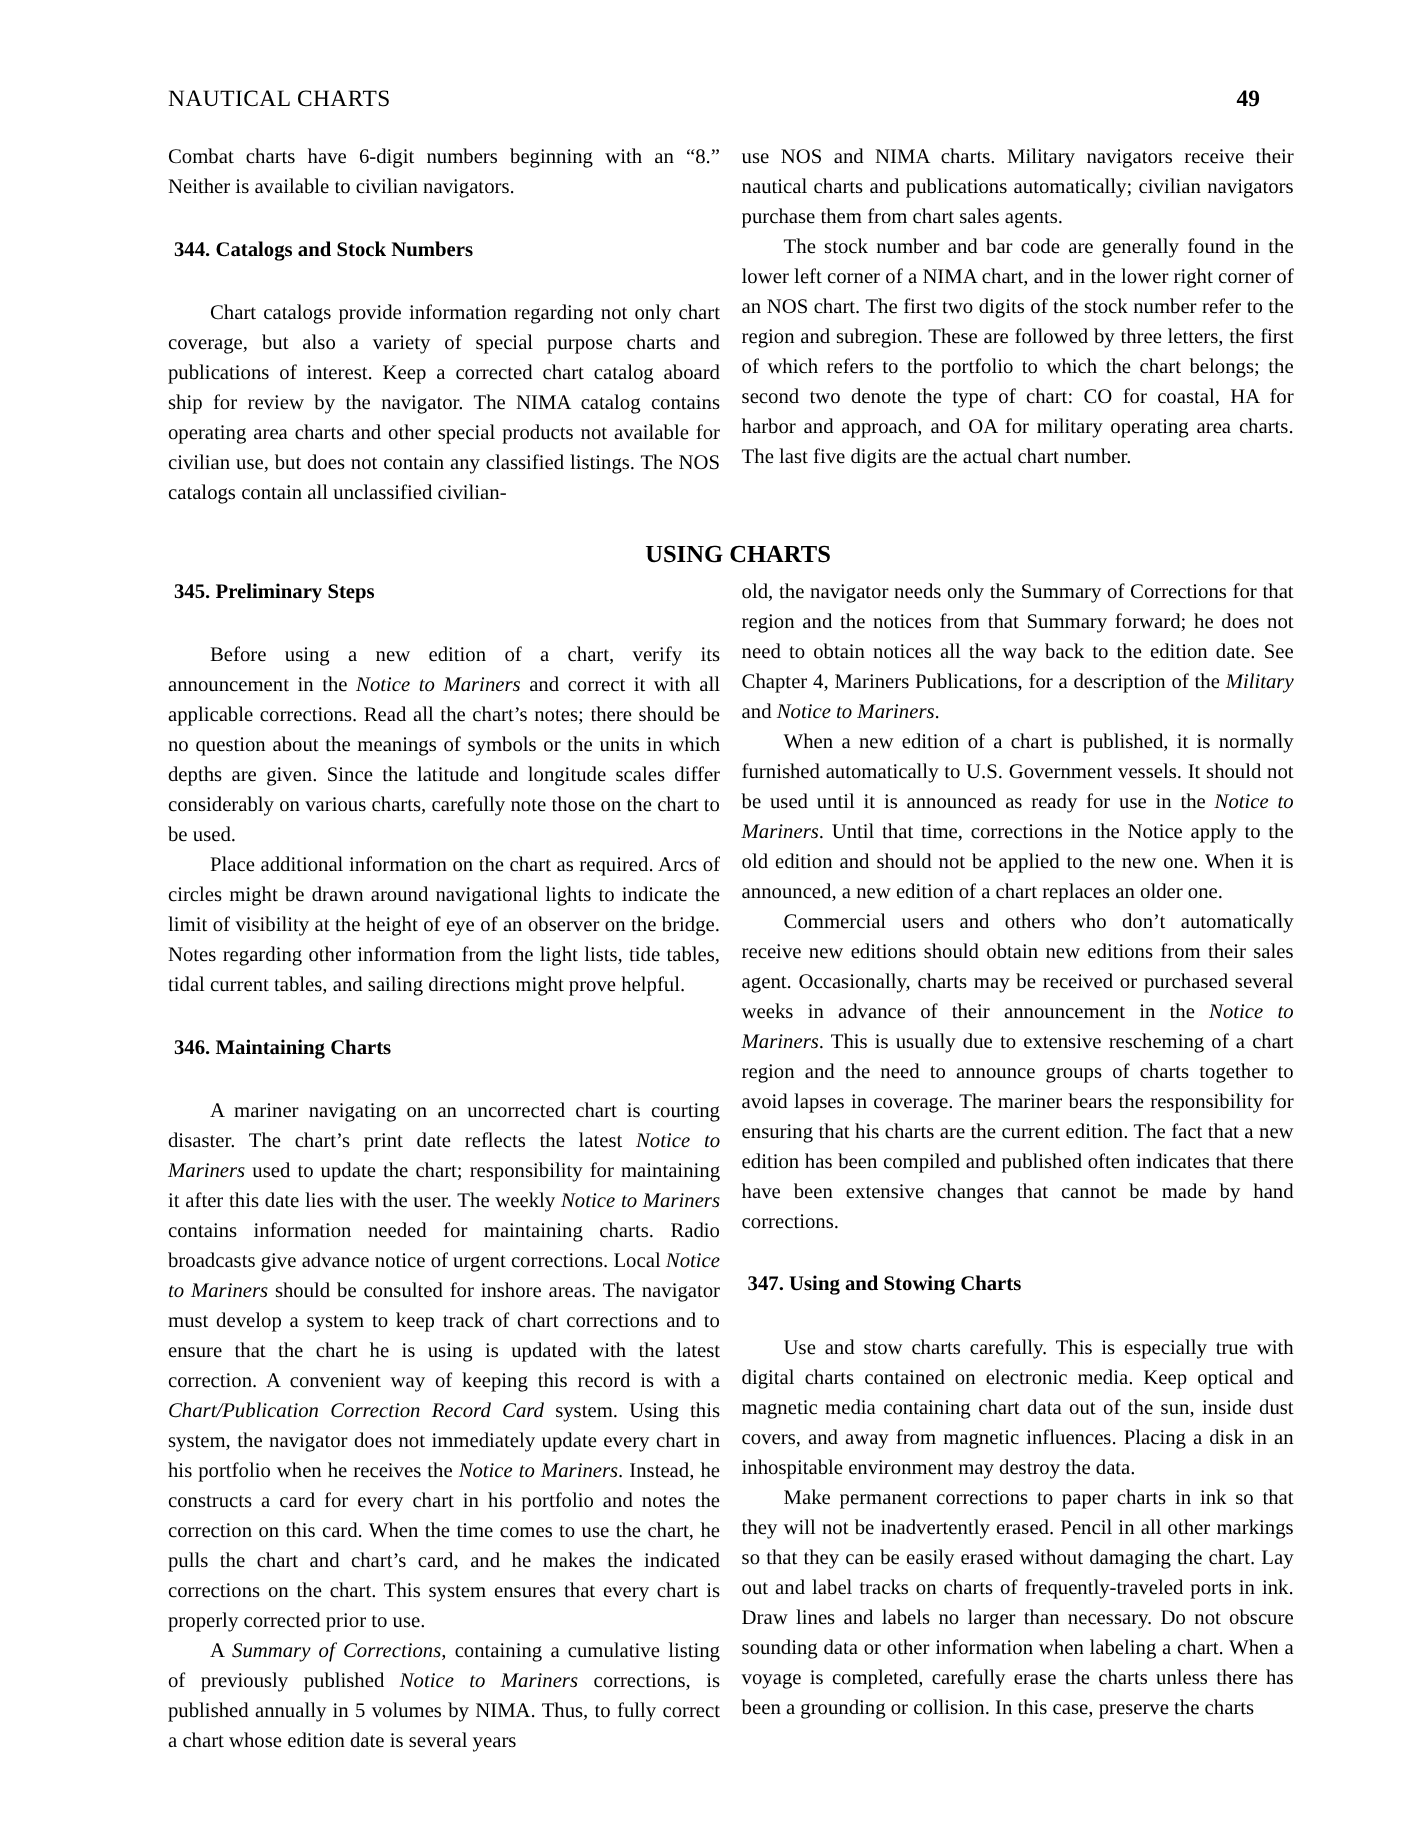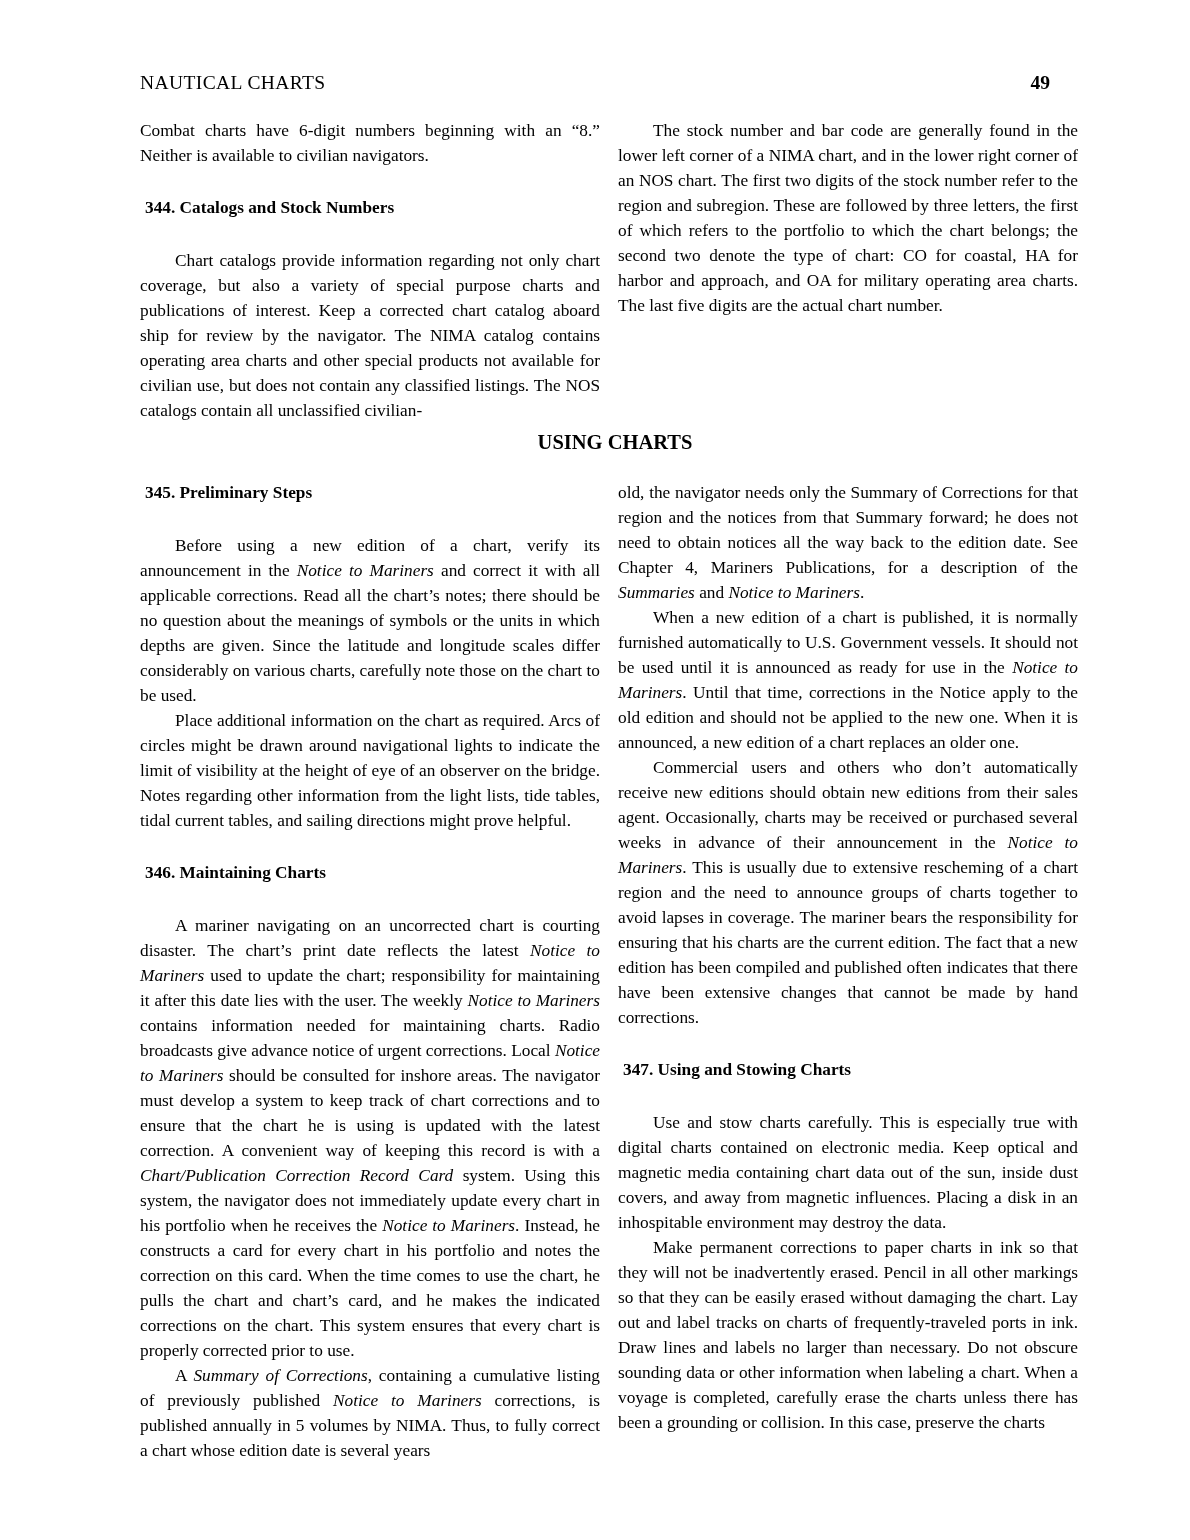--- a/index.html
+++ b/index.html
@@ -52,21 +52,21 @@
   .para.indent { text-indent: 35px; }
   .col-heading {
     margin: 27px 0 28px 5px;
     font-size: 17.3px;
     line-height: 25px;
     font-weight: bold;
   }
   .col-heading.first { margin-top: 0; }
   .section-title {
     position: absolute;
-    top: 428px;
+    top: 448px;
     left: 140px;
     width: 950px;
     text-align: center;
     font-size: 20.5px;
     font-weight: bold;
     line-height: 28px;
   }
   i { font-style: italic; }
 </style>
 </head>
@@ -79,37 +79,38 @@
     <div class="page-number">49</div>
   </div>
 
   <div class="cols cols-top">
     <div class="col">
       <p class="para"><span>Combat charts have 6-digit numbers beginning with an “8.” Neither is available to civilian navigators.</span></p>
       <h3 class="col-heading">344. Catalogs and Stock Numbers</h3>
       <p class="para indent"><span>Chart catalogs provide information regarding not only chart coverage, but also a variety of special purpose charts and publications of interest. Keep a corrected chart catalog aboard ship for review by the navigator. The NIMA catalog contains operating area charts and other special products not available for civilian use, but does not contain any classified listings. The NOS catalogs contain all unclassified civilian-</span></p>
     </div>
     <div class="col">
+      <p class="para"><span>use NOS and NIMA charts. Military navigators receive their nautical charts and publications automatically; civilian navigators purchase them from chart sales agents.</span></p>
       <p class="para indent"><span>The stock number and bar code are generally found in the lower left corner of a NIMA chart, and in the lower right corner of an NOS chart. The first two digits of the stock number refer to the region and subregion. These are followed by three letters, the first of which refers to the portfolio to which the chart belongs; the second two denote the type of chart: CO for coastal, HA for harbor and approach, and OA for military operating area charts. The last five digits are the actual chart number.</span></p>
     </div>
   </div>
 
   <div class="section-title">USING CHARTS</div>
 
   <div class="cols cols-bottom">
     <div class="col">
       <h3 class="col-heading first">345. Preliminary Steps</h3>
       <p class="para indent"><span>Before using a new edition of a chart, verify its announcement in the </span><i>Notice to Mariners</i><span> and correct it with all applicable corrections. Read all the chart’s notes; there should be no question about the meanings of symbols or the units in which depths are given. Since the latitude and longitude scales differ considerably on various charts, carefully note those on the chart to be used.</span></p>
       <p class="para indent"><span>Place additional information on the chart as required. Arcs of circles might be drawn around navigational lights to indicate the limit of visibility at the height of eye of an observer on the bridge. Notes regarding other information from the light lists, tide tables, tidal current tables, and sailing directions might prove helpful.</span></p>
       <h3 class="col-heading">346. Maintaining Charts</h3>
       <p class="para indent"><span>A mariner navigating on an uncorrected chart is courting disaster. The chart’s print date reflects the latest </span><i>Notice to Mariners</i><span> used to update the chart; responsibility for maintaining it after this date lies with the user. The weekly </span><i>Notice to Mariners</i><span> contains information needed for maintaining charts. Radio broadcasts give advance notice of urgent corrections. Local </span><i>Notice to Mariners</i><span> should be consulted for inshore areas. The navigator must develop a system to keep track of chart corrections and to ensure that the chart he is using is updated with the latest correction. A convenient way of keeping this record is with a </span><i>Chart/Publication Correction Record Card</i><span> system. Using this system, the navigator does not immediately update every chart in his portfolio when he receives the </span><i>Notice to Mariners</i><span>. Instead, he constructs a card for every chart in his portfolio and notes the correction on this card. When the time comes to use the chart, he pulls the chart and chart’s card, and he makes the indicated corrections on the chart. This system ensures that every chart is properly corrected prior to use.</span></p>
       <p class="para indent"><span>A </span><i>Summary of Corrections</i><span>, containing a cumulative listing of previously published </span><i>Notice to Mariners</i><span> corrections, is published annually in 5 volumes by NIMA. Thus, to fully correct a chart whose edition date is several years</span></p>
     </div>
     <div class="col">
-      <p class="para"><span>old, the navigator needs only the Summary of Corrections for that region and the notices from that Summary forward; he does not need to obtain notices all the way back to the edition date. See Chapter 4, Mariners Publications, for a description of the </span><i>Summaries</i><span> and </span><i>Notice to Mariners</i><span>.</span></p>
+      <p class="para"><span>old, the navigator needs only the Summary of Corrections for that region and the notices from that Summary forward; he does not need to obtain notices all the way back to the edition date. See Chapter 4, Mariners Publications, for a description of the </span><i>Military</i><span> and </span><i>Notice to Mariners</i><span>.</span></p>
       <p class="para indent"><span>When a new edition of a chart is published, it is normally furnished automatically to U.S. Government vessels. It should not be used until it is announced as ready for use in the </span><i>Notice to Mariners</i><span>. Until that time, corrections in the Notice apply to the old edition and should not be applied to the new one. When it is announced, a new edition of a chart replaces an older one.</span></p>
       <p class="para indent"><span>Commercial users and others who don’t automatically receive new editions should obtain new editions from their sales agent. Occasionally, charts may be received or purchased several weeks in advance of their announcement in the </span><i>Notice to Mariners</i><span>. This is usually due to extensive rescheming of a chart region and the need to announce groups of charts together to avoid lapses in coverage. The mariner bears the responsibility for ensuring that his charts are the current edition. The fact that a new edition has been compiled and published often indicates that there have been extensive changes that cannot be made by hand corrections.</span></p>
       <h3 class="col-heading">347. Using and Stowing Charts</h3>
       <p class="para indent"><span>Use and stow charts carefully. This is especially true with digital charts contained on electronic media. Keep optical and magnetic media containing chart data out of the sun, inside dust covers, and away from magnetic influences. Placing a disk in an inhospitable environment may destroy the data.</span></p>
       <p class="para indent"><span>Make permanent corrections to paper charts in ink so that they will not be inadvertently erased. Pencil in all other markings so that they can be easily erased without damaging the chart. Lay out and label tracks on charts of frequently-traveled ports in ink. Draw lines and labels no larger than necessary. Do not obscure sounding data or other information when labeling a chart. When a voyage is completed, carefully erase the charts unless there has been a grounding or collision. In this case, preserve the charts</span></p>
     </div>
   </div>
 
 </div>
 

